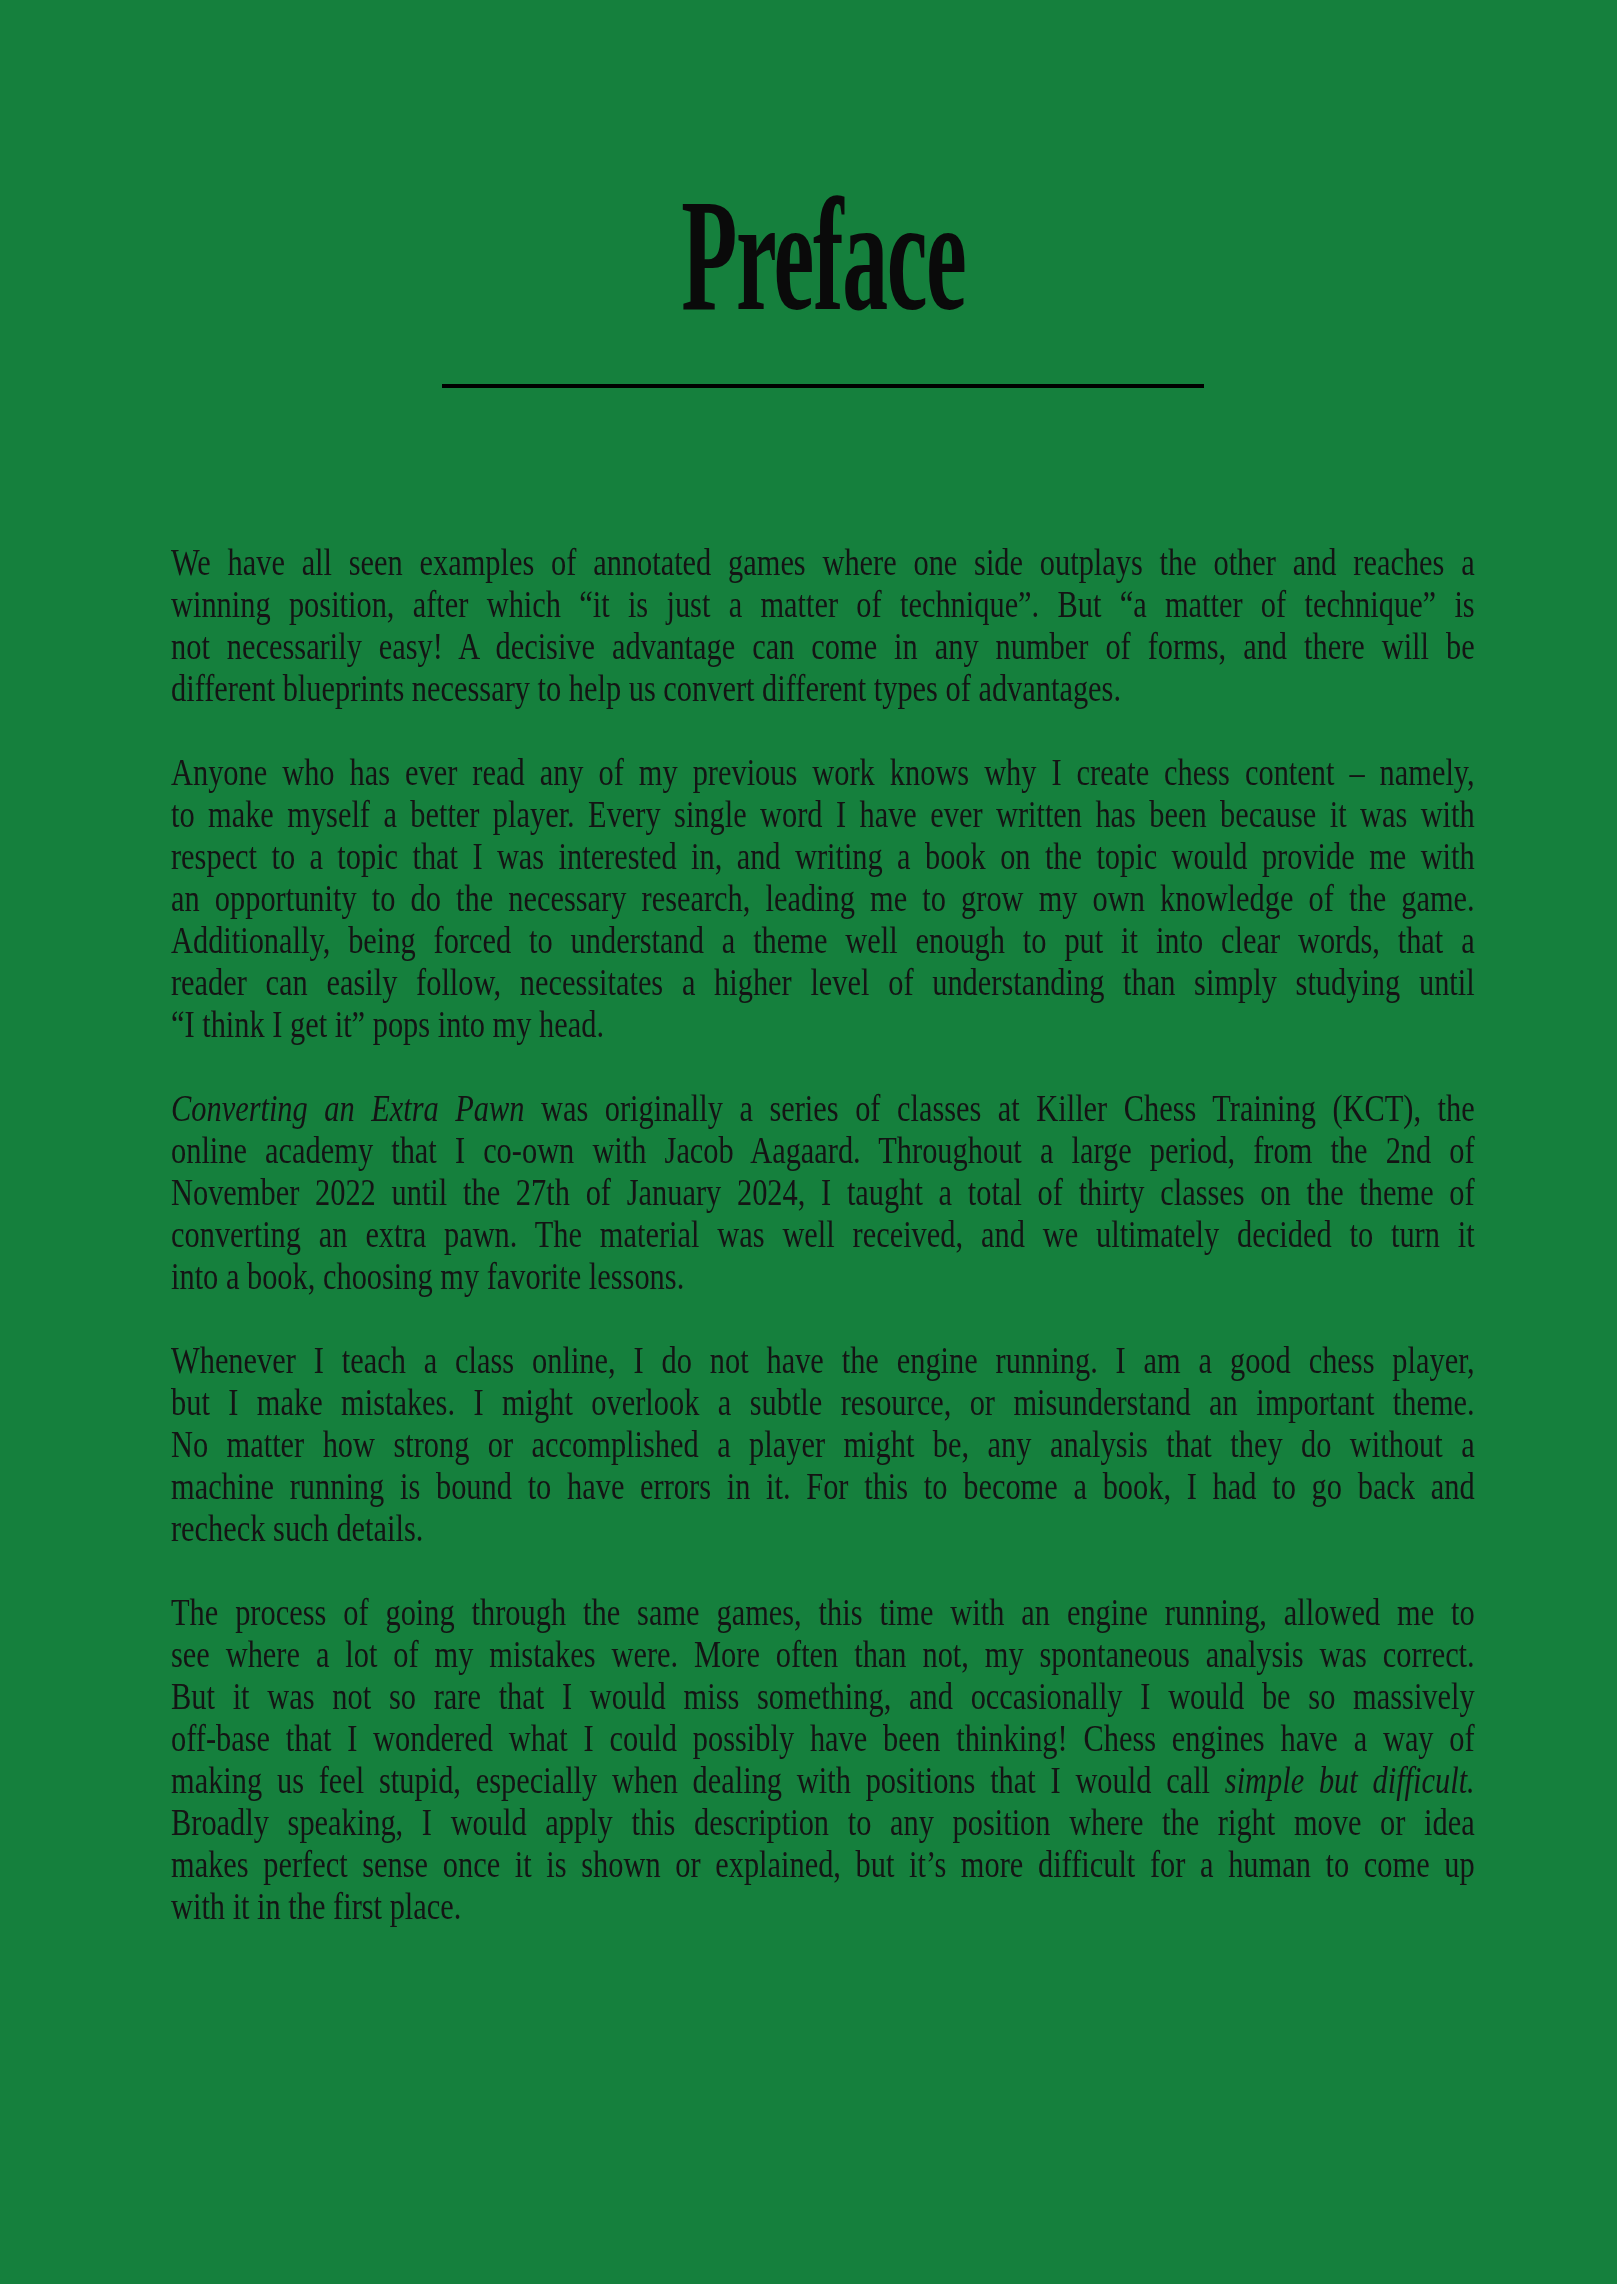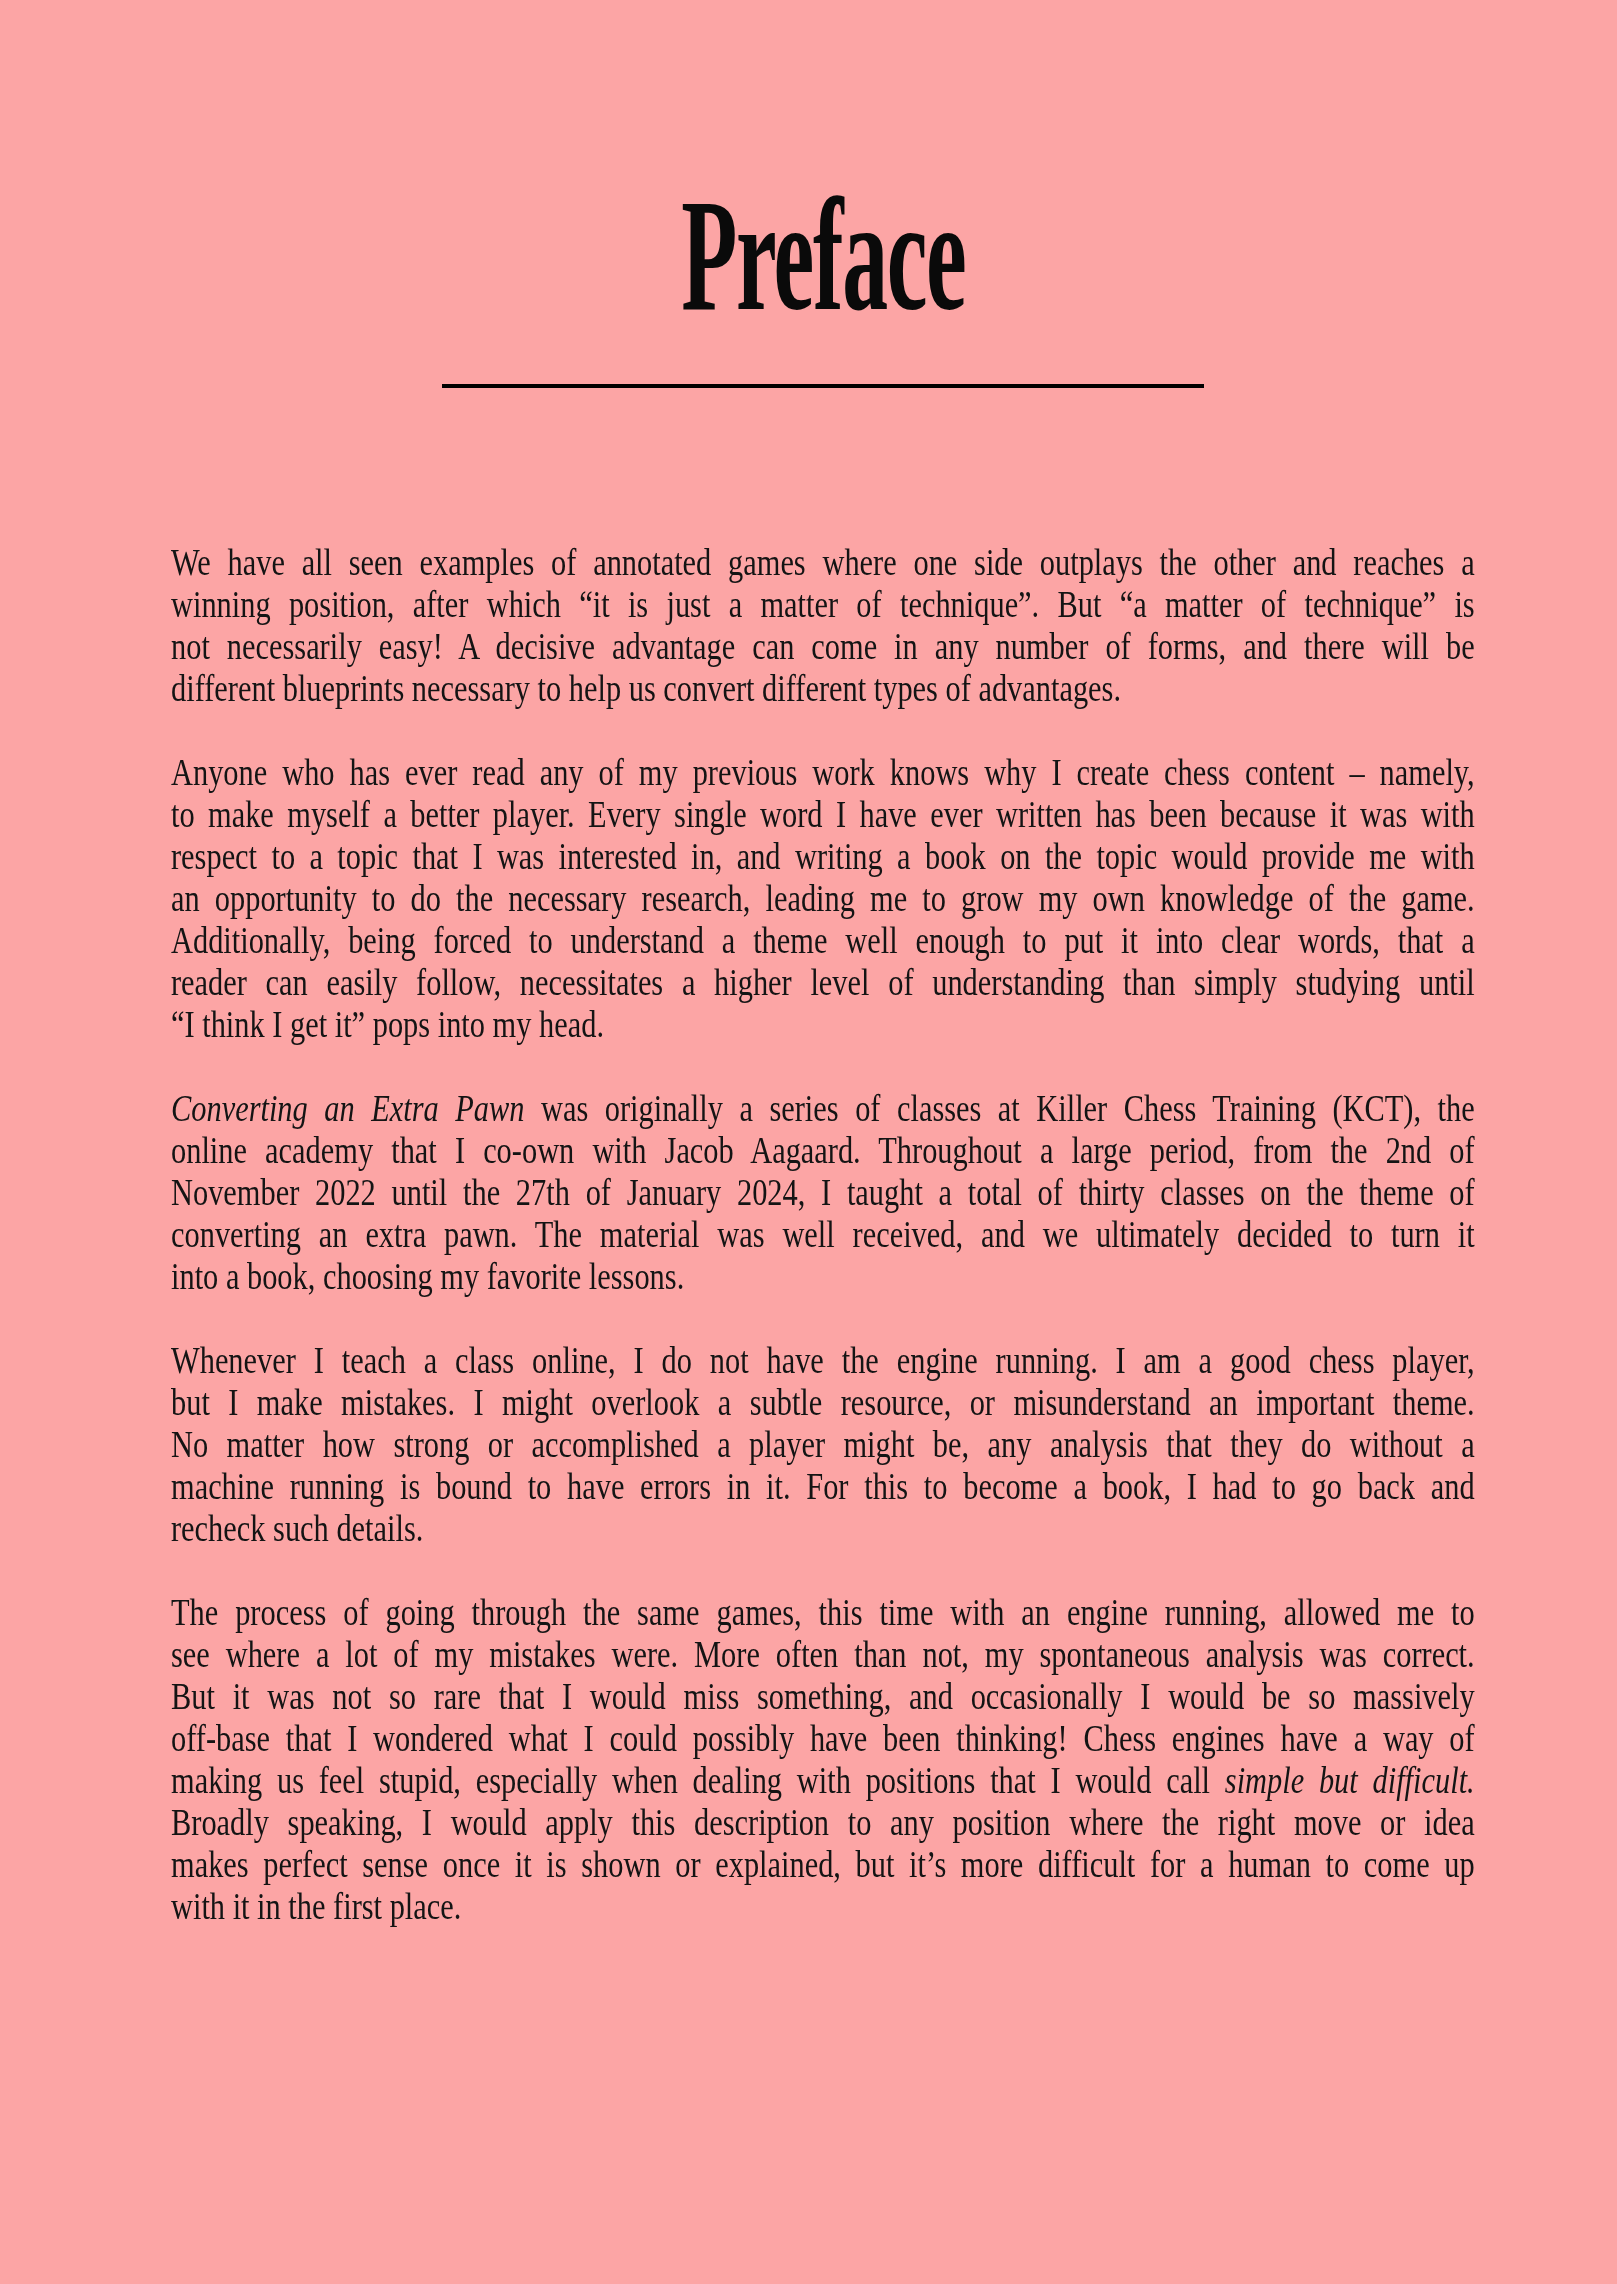--- a/index.html
+++ b/index.html
@@ -55,21 +55,21 @@
     overflow: visible;
   }
   .line.last {
     text-align-last: left;
   }
   .it { font-style: italic; }
 </style>
 </head>
 <body>
 
-<div class="page" style="background: #fca5a5;">
+<div class="page" style="background: #15803d;">
   <div class="title-wrap">
     <span class="title">Preface</span>
   </div>
   <div class="title-rule" style="background: rgb(0, 0, 0);"></div>
   <div class="body-text" style="color: rgb(20, 20, 20);">
       <div class="para">
         <div class="line"><span>We have all seen examples of annotated games where one side outplays the other and reaches a</span></div>
         <div class="line"><span>winning position, after which “it is just a matter of technique”. But “a matter of technique” is</span></div>
         <div class="line"><span>not necessarily easy! A decisive advantage can come in any number of forms, and there will be</span></div>
         <div class="line last"><span>different blueprints necessary to help us convert different types of advantages.</span></div>

